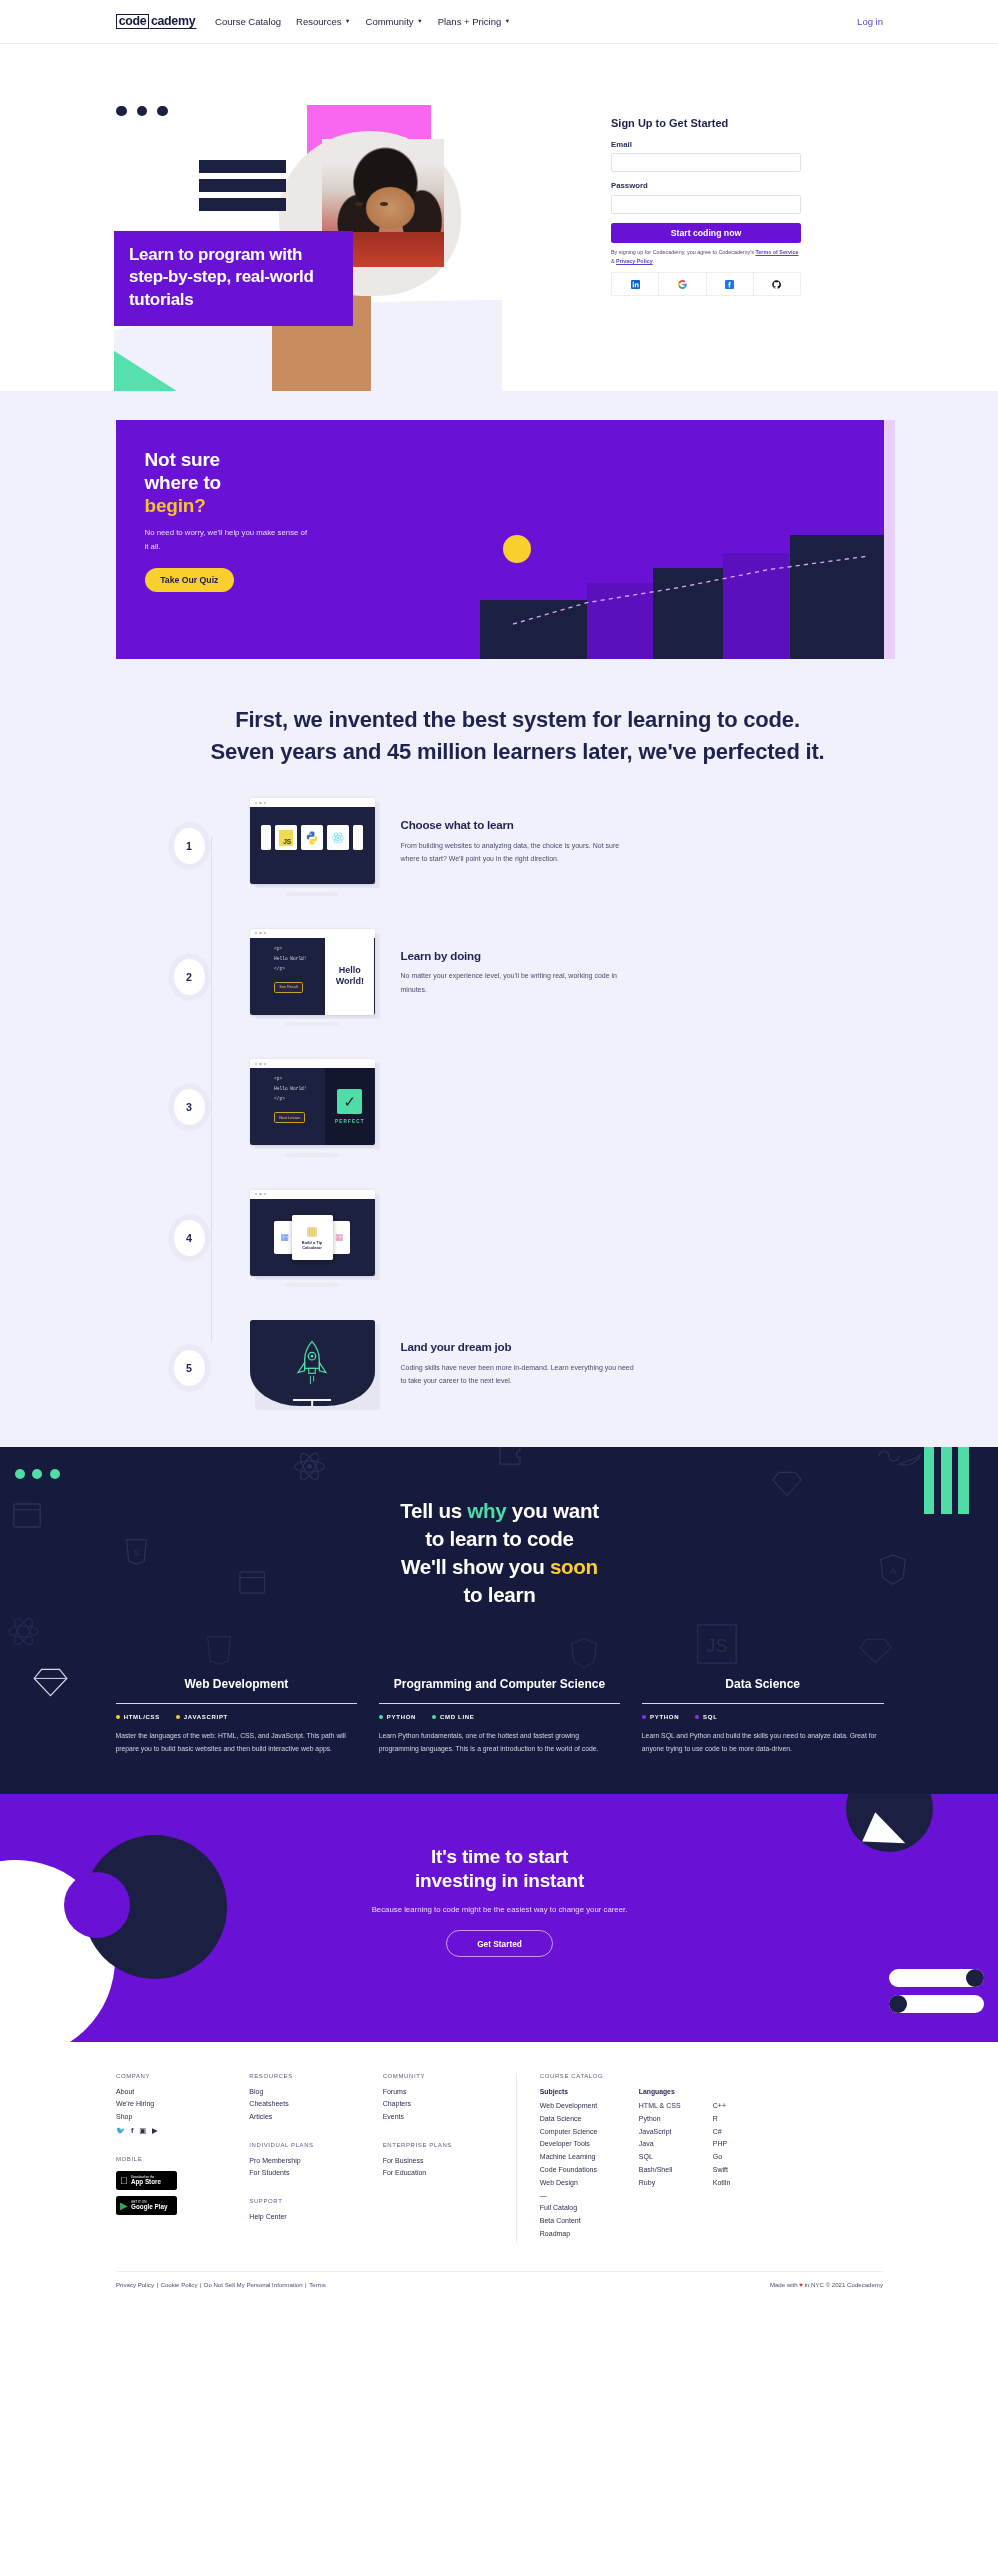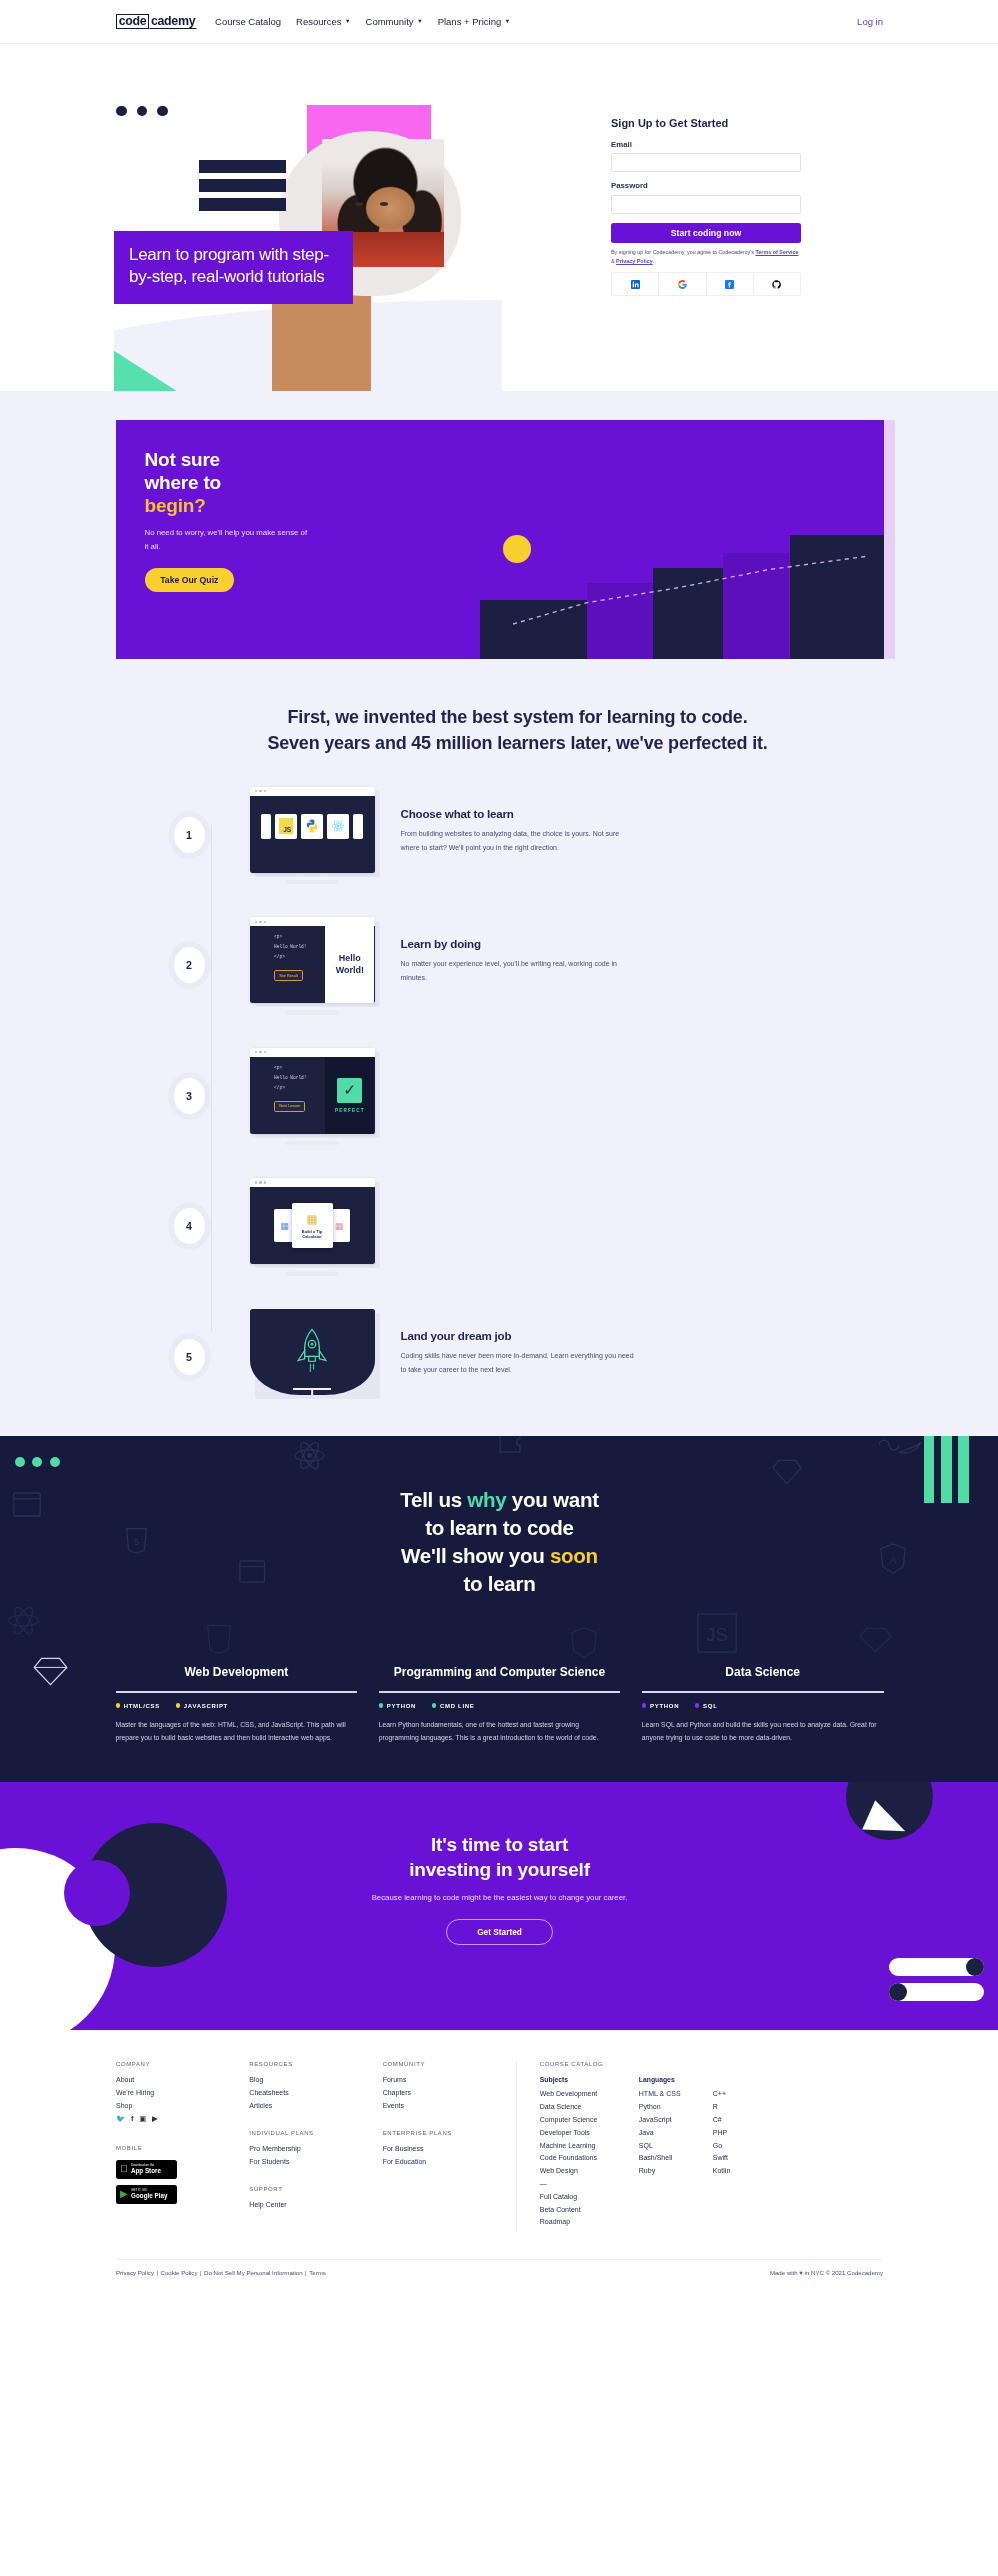--- a/index.html
+++ b/index.html
@@ -68,21 +68,21 @@
     background:#56e0ae;clip-path:polygon(0 0,100% 100%,0 100%);
   }
   .tan-shape{
     position:absolute;left:272px;top:198px;width:99px;height:239px;background:#c98c5e;
   }
   .hero-headline{
     position:absolute;left:114px;top:187px;width:239px;background:#6a11d6;
     padding:13.2px 15px 15px 15px;z-index:12;
   }
   .hero-headline h1{
-    color:#fff;font-size:17px;line-height:1.32;font-weight:400;letter-spacing:-0.3px;
+    color:#fff;font-size:17px;line-height:1.32;font-weight:700;letter-spacing:-0.3px;
   }
   .hero-mask-white{position:absolute;left:0;top:0;width:114px;height:347px;background:#fff;z-index:14;}
   .hero-mask-right{position:absolute;left:502px;top:0;width:497px;height:347px;background:#fff;z-index:14;}
 
   
   .signup{position:absolute;left:611px;top:73px;width:190px;z-index:30;}
   .signup h2{font-size:11px;font-weight:700;color:#1d2150;margin-bottom:11.6px;}
   .field-label{font-size:7.8px;font-weight:700;color:#2b2f58;margin-bottom:4.1px;}
   .field{
     width:100%;height:19px;border:0.8px solid #e0e0ec;background:#fff;border-radius:1.7px;
@@ -122,21 +122,21 @@
   .cbar.b2{left:107px;width:66px;height:76px;background:#5b0fbd;}
   .cbar.b3{left:173px;width:70px;height:91px;}
   .cbar.b4{left:243px;width:66px;height:106px;background:#5b0fbd;}
   .cbar.b5{left:310px;width:95px;height:124px;}
   .sun{position:absolute;left:23px;top:41px;width:28px;height:28px;border-radius:50%;background:#f9cf2e;}
   .trend{position:absolute;left:33px;top:54px;width:355px;height:91px;}
 
   
   .steps-sec{background:#f1f1fb;padding:6.6px 0 41px 0;}
   .steps-head{text-align:center;margin-bottom:30px;}
-  .steps-head h2{font-size:18px;line-height:1.45;color:#1f2350;font-weight:700;letter-spacing:-0.2px;margin-left:36px;}
+  .steps-head h2{font-size:22px;line-height:1.45;color:#1f2350;font-weight:700;letter-spacing:-0.2px;margin-left:36px;}
   .steps{position:relative;width:652px;margin:0 auto;}
   .rail{position:absolute;left:37px;top:38px;bottom:64px;width:0.8px;background:#dedef0;}
   .step{display:flex;align-items:flex-start;margin-bottom:33px;position:relative;}
   .step:last-child{margin-bottom:0;}
   .step-numwrap{width:76px;display:flex;justify-content:flex-start;padding-top:30px;}
   .step-num{
     position:relative;width:31px;height:36px;border-radius:50%;background:#fff;
     display:flex;align-items:center;justify-content:center;
     font-size:10.7px;font-weight:700;color:#1f2350;
     box-shadow:0 0 0 5.8px #eaeaf7;
@@ -709,21 +709,21 @@
       <div class="pill a">
           <div class="knob"></div>
         </div>
       <div class="pill b">
           <div class="knob"></div>
         </div>
     </div>
     <div class="cta-inner">
       <h2>
         <span>It's time to start</span><br>
-        <span>investing in yourself</span>
+        <span>investing in instant</span>
       </h2>
       <p>Because learning to code might be the easiest way to change your career.</p>
       <button class="btn-ghost">Get Started</button>
     </div>
   </div>
 
   <div class="footer">
     <div class="fgrid">
       <div class="fleft">
 

